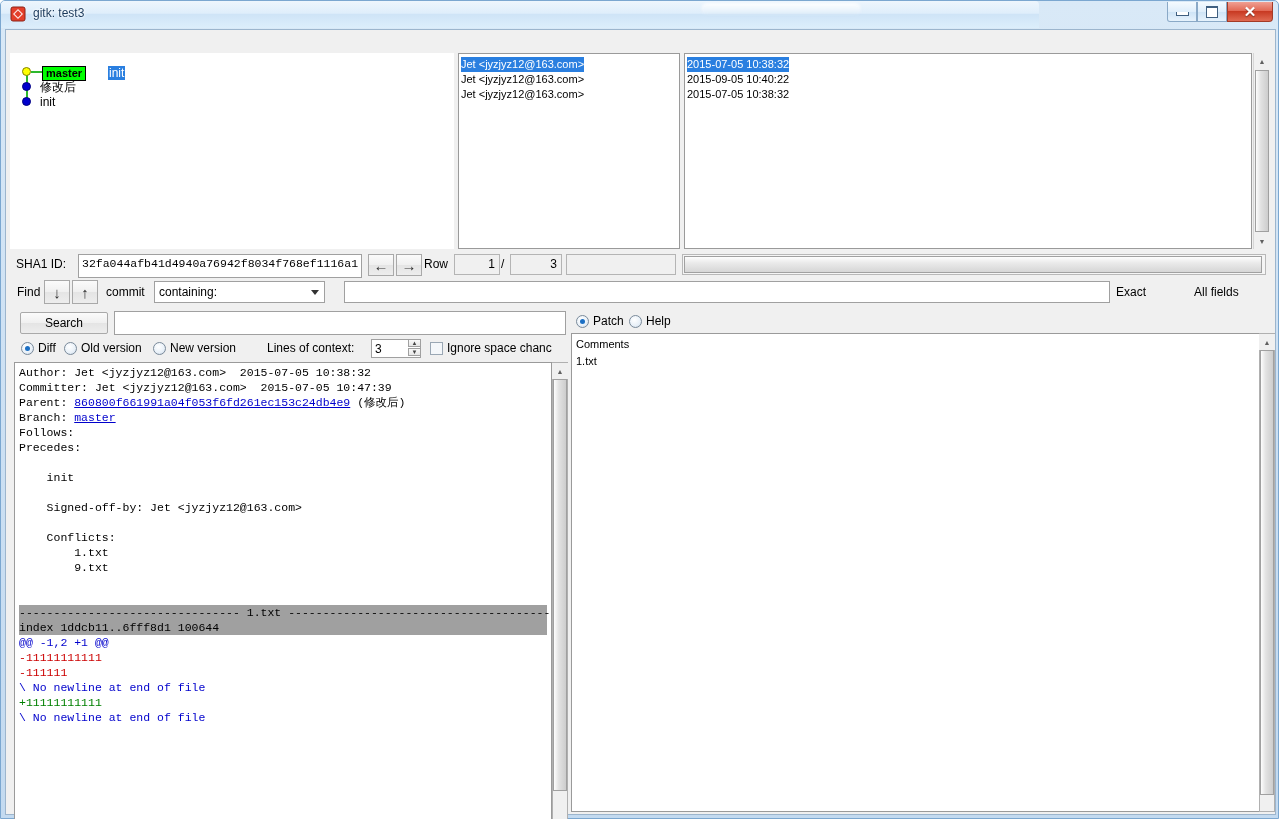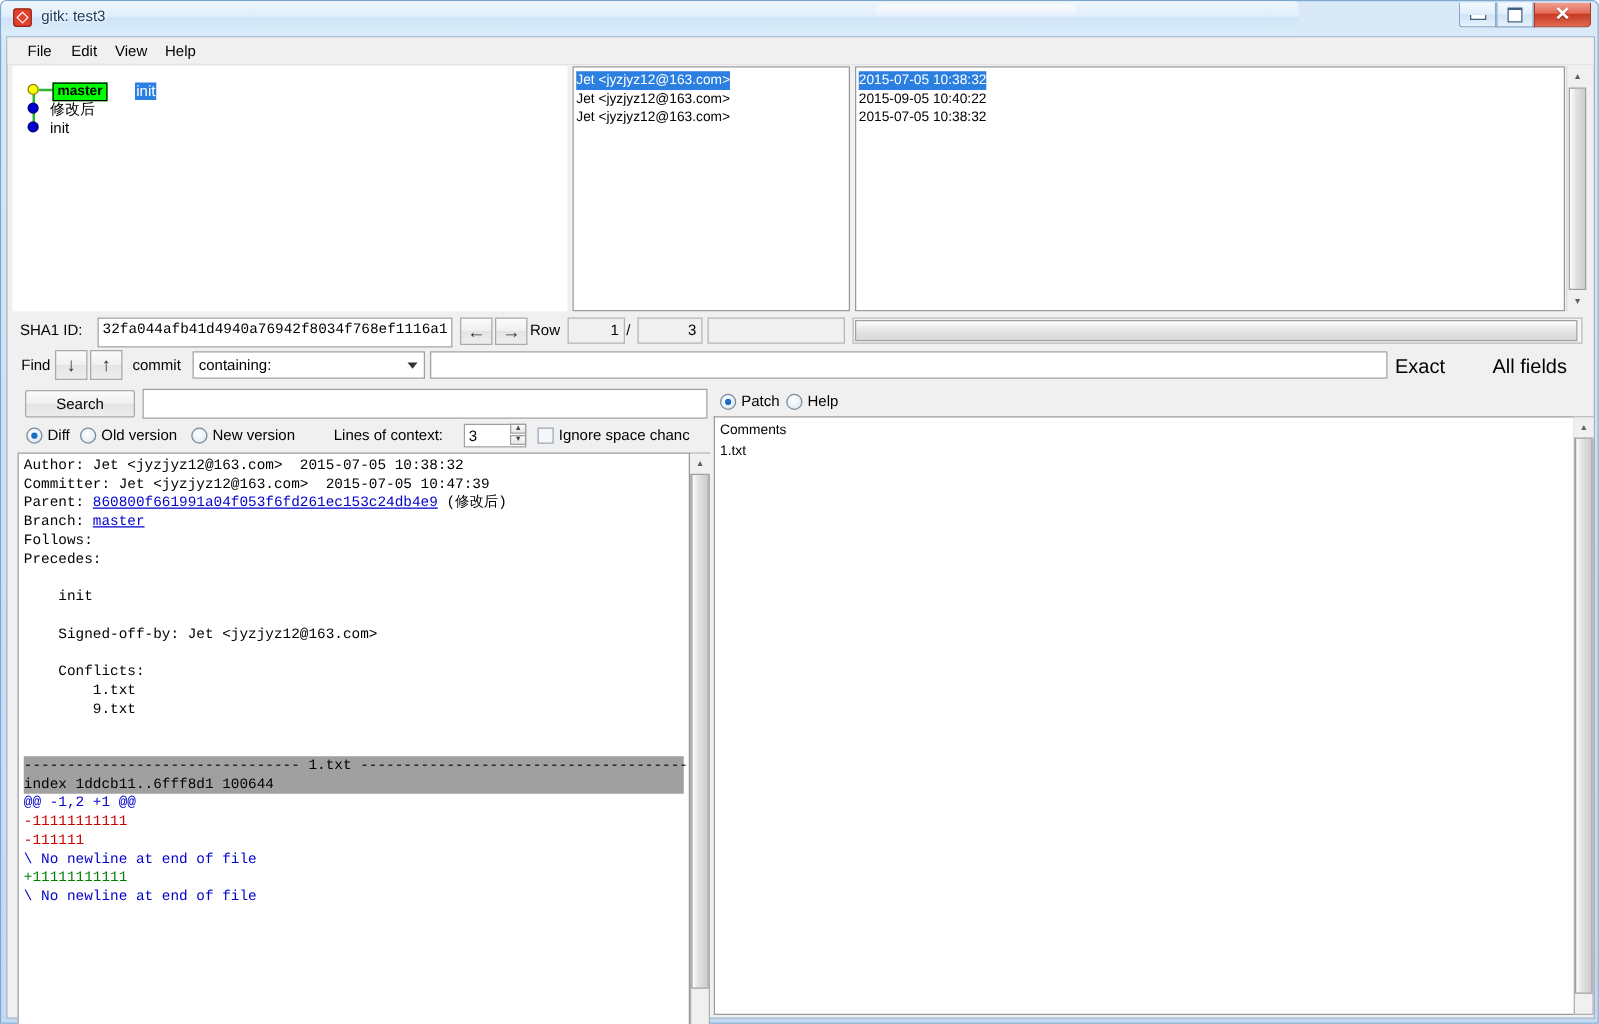--- a/index.html
+++ b/index.html
@@ -277,21 +277,21 @@
     width: 0; height: 0;
     border-left: 4px solid transparent;
     border-right: 4px solid transparent;
     border-top: 5px solid #333;
   }
   .combo-flat {
     position: absolute;
     background: #f0f0f0;
     border: none;
     box-sizing: border-box;
-    font-size: 16px;
+    font-size: 12px;
     color: #000;
     padding: 4px 4px;
     overflow: hidden; white-space: nowrap;
   }
 
   
   #leftlower {
     position: absolute; left: 4px; top: 278px;
     width: 556px; height: 503px;
   }
@@ -429,26 +429,20 @@
     </div>
     <div class="winbtn" id="btn-close">
       <div class="glyph">
         <span class="close-x">✕</span>
       </div>
     </div>
   </div>
 
   <div id="client">
 
-    <div id="menubar">
-      <div class="menu-item" style="left:10px">File</div>
-      <div class="menu-item" style="left:45px">Edit</div>
-      <div class="menu-item" style="left:80px">View</div>
-      <div class="menu-item" style="left:120px">Help</div>
-    </div>
 
     <div id="toppane">
 
       <div class="pane" id="pane-graph">
 
         <div class="graph-line-v" style="left:16px; top:19px; height:32px;"></div>
         <div class="graph-line-h" style="left:21px; top:18px; width:12px;"></div>
 
         <div class="graph-row" style="top:12px;">
           <div class="node node-head" style="left:12px; top:2px;"></div>
@@ -510,21 +504,21 @@
 
     <div id="findrow">
       <div class="lbl" style="left:11px; top:6px;">Find</div>
       <div class="btn" style="left:38px; top:1px; width:26px; height:24px;">
         <span class="arrow-glyph">↓</span>
       </div>
       <div class="btn" style="left:66px; top:1px; width:26px; height:24px;">
         <span class="arrow-glyph">↑</span>
       </div>
       <div class="lbl" style="left:100px; top:6px;">commit</div>
-      <div class="combo" style="left:148px; top:2px; width:186px; height:22px;">
+      <div class="combo" style="left:148px; top:2px; width:171px; height:22px;">
         <span>containing:</span>
         <span class="caret"></span>
       </div>
       <div class="txtfield" style="left:338px; top:2px; width:766px; height:22px; font-family:'Liberation Sans',sans-serif;"></div>
 
       <div class="combo-flat" style="left:1106px; top:2px; width:72px; height:22px;">
         <span>Exact</span>
         <span class="caret" style="position:absolute;right:4px;top:9px;"></span>
       </div>
       <div class="combo-flat" style="left:1184px; top:2px; width:84px; height:22px;">

